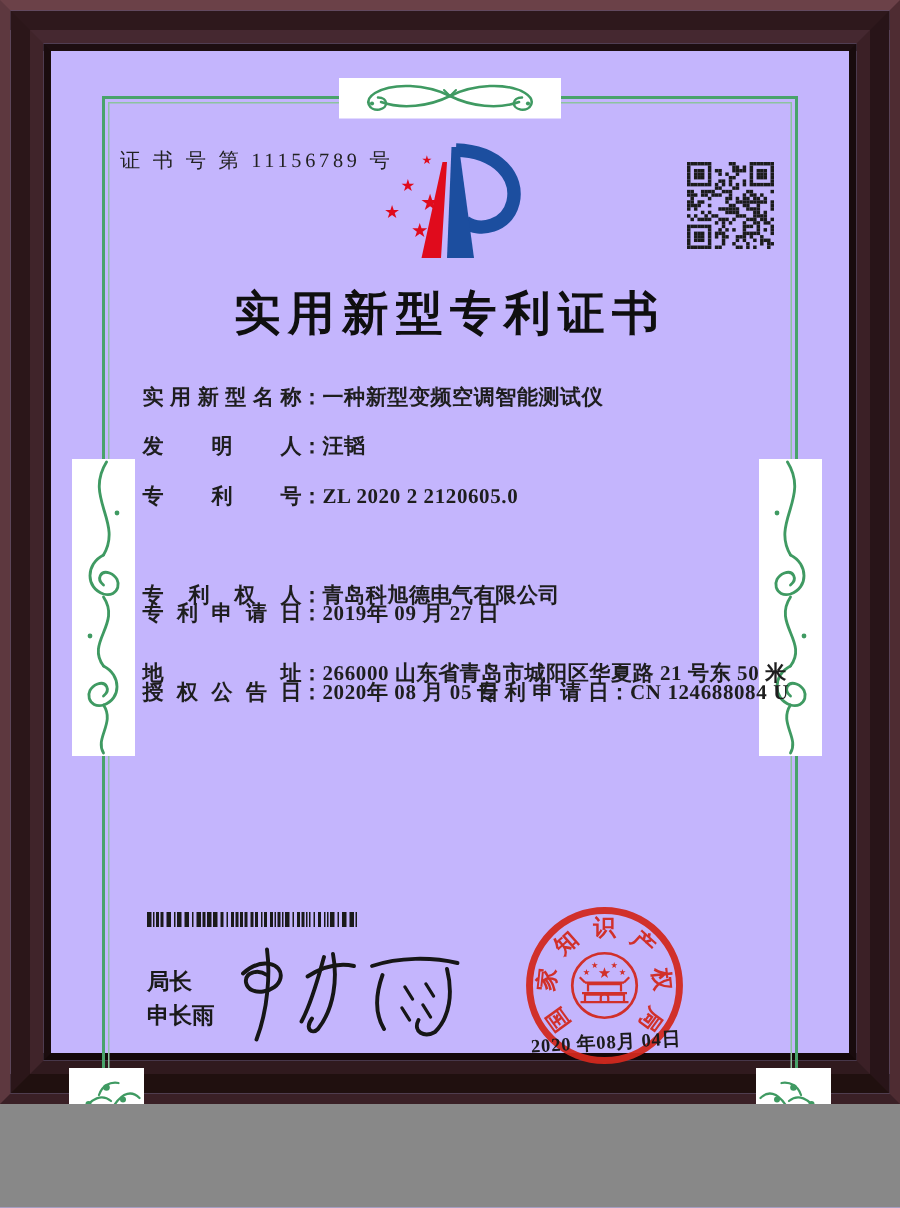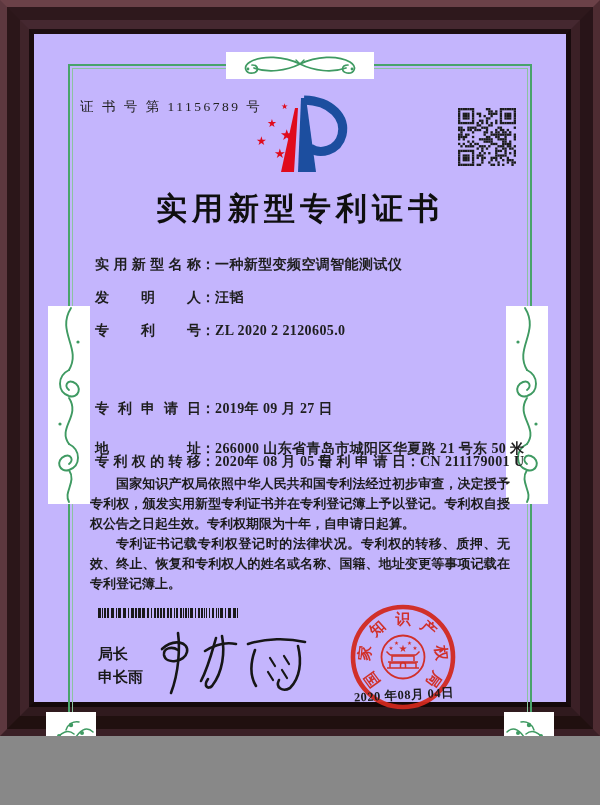--- a/index.html
+++ b/index.html
@@ -458,34 +458,33 @@
   </div>
   <div class="frow" style="top:289px;">
     <span class="flabel">发明人</span><span class="fcolon">：</span><span class="fvalue">汪韬</span>
   </div>
   <div class="frow" style="top:322px;">
     <span class="flabel">专利号</span><span class="fcolon">：</span><span class="fvalue">ZL 2020 2 2120605.0</span>
   </div>
   <div class="frow" style="top:355px;margin-top:45px;">
     <span class="flabel">专利申请日</span><span class="fcolon">：</span><span class="fvalue">2019年 09 月 27 日</span>
   </div>
+  <div class="frow" style="top:388px;">
+    <span class="flabel">专利权人</span><span class="fcolon">：</span><span class="fvalue">青岛科旭德电气有限公司</span>
+  </div>
   <div class="frow" style="top:420px;margin-top:20px;">
     <span class="flabel">地址</span><span class="fcolon">：</span><span class="fvalue">266000 山东省青岛市城阳区华夏路 21 号东 50 米</span>
   </div>
   <div class="frow" style="top:453px;">
-    <span class="flabel">专利权的转移</span><span class="fcolon">：</span><span class="fvalue">2020年 08 月 05 日</span>
+    <span class="flabel">授权公告日</span><span class="fcolon">：</span><span class="fvalue">2020年 08 月 05 日</span>
   </div>
   <div class="frow2" style="top:453px;">
-    <span class="flabel2">专利申请日</span><span class="fcolon">：</span><span class="fvalue">CN 211179001 U</span>
-  </div>
-
-  <div class="paras">
-    <p>国家知识产权局依照中华人民共和国专利法经过初步审查，决定授予专利权，颁发实用新型专利证书并在专利登记簿上予以登记。专利权自授权公告之日起生效。专利权期限为十年，自申请日起算。</p>
-    <p>专利证书记载专利权登记时的法律状况。专利权的转移、质押、无效、终止、恢复和专利权人的姓名或名称、国籍、地址变更等事项记载在专利登记簿上。</p>
-  </div>
+    <span class="flabel2">专利申请日</span><span class="fcolon">：</span><span class="fvalue">CN 124688084 U</span>
+  </div>
+
 
   <div class="barcode" id="barcode">
       <div style="width: 3px; background: rgb(26, 26, 26); margin-right: 1px;"></div>
       <div style="width: 1px; background: rgb(26, 26, 26); margin-right: 1px;"></div>
       <div style="width: 2px; background: rgb(26, 26, 26); margin-right: 1px;"></div>
       <div style="width: 2px; background: rgb(26, 26, 26); margin-right: 2px;"></div>
       <div style="width: 3px; background: rgb(26, 26, 26); margin-right: 2px;"></div>
       <div style="width: 1px; background: rgb(26, 26, 26); margin-right: 1px;"></div>
       <div style="width: 3px; background: rgb(26, 26, 26); margin-right: 2px;"></div>
       <div style="width: 3px; background: rgb(26, 26, 26); margin-right: 2px;"></div>

